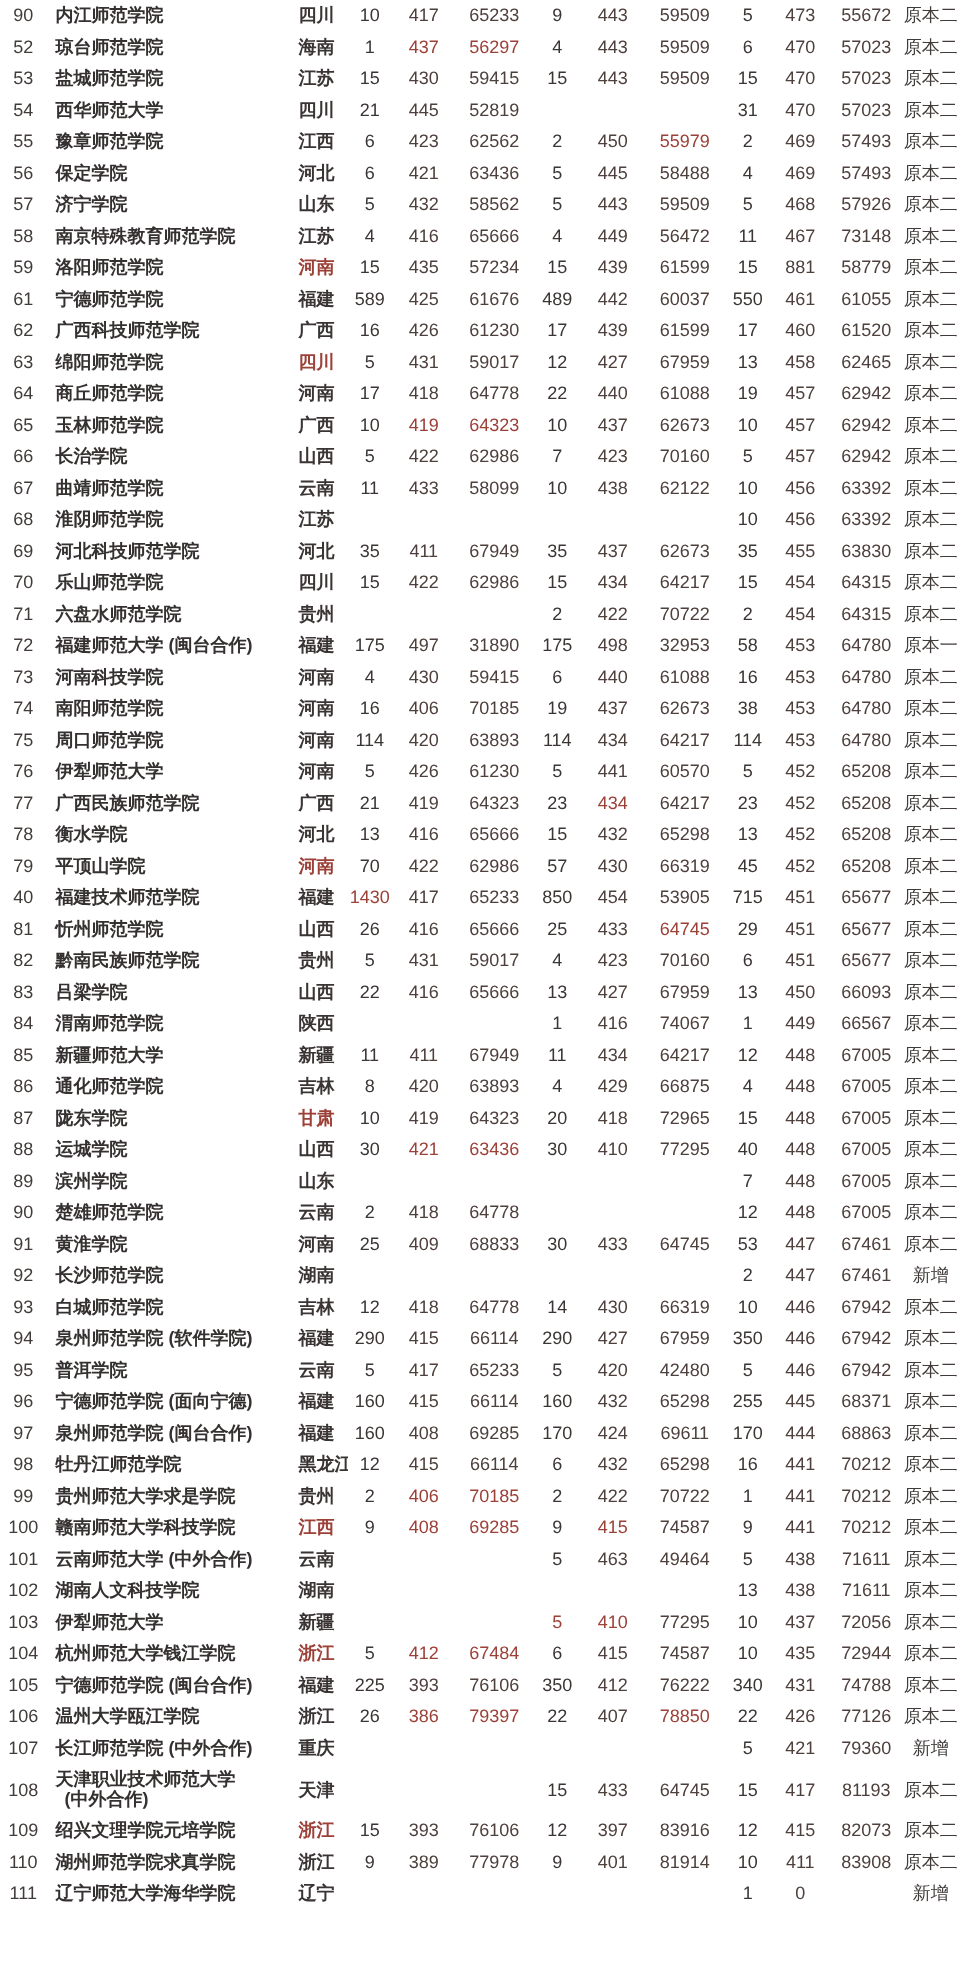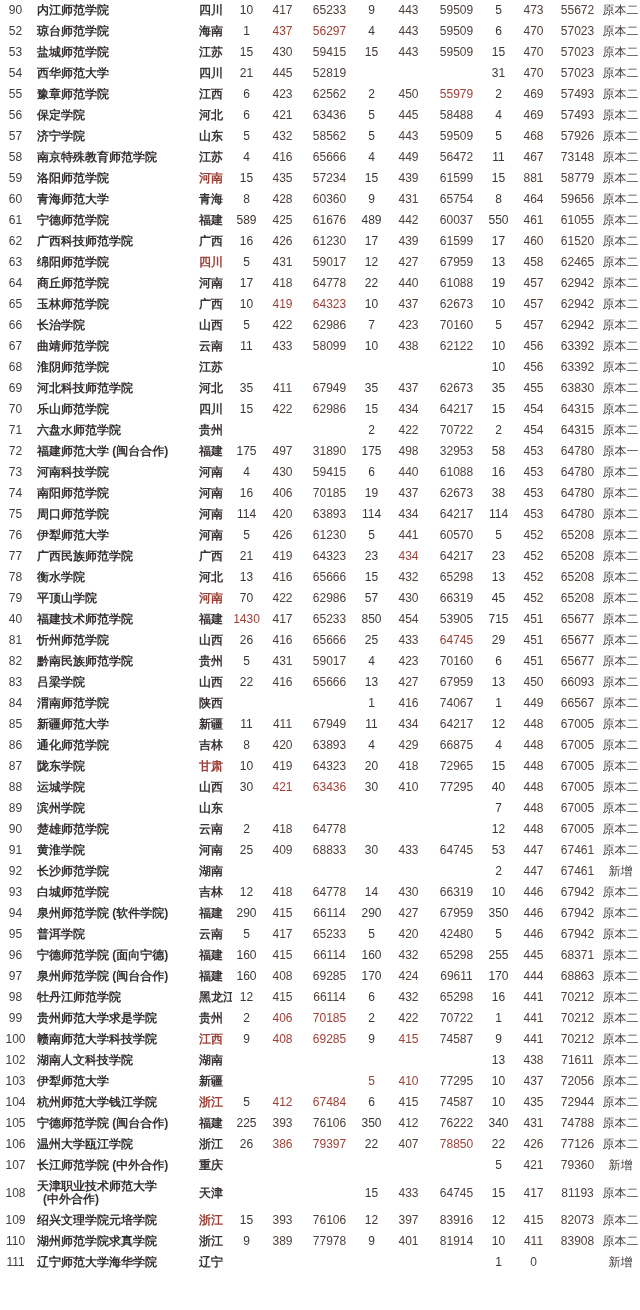--- a/index.html
+++ b/index.html
@@ -206,35 +206,20 @@
         <td class="col-rank1">57234</td>
         <td class="col-count2">15</td>
         <td class="col-score2">439</td>
         <td class="col-rank2">61599</td>
         <td class="col-count3">15</td>
         <td class="col-score3">881</td>
         <td class="col-rank3">58779</td>
         <td class="col-category">原本二</td>
       </tr>
       <tr>
-        <td class="col-num">60</td>
-        <td class="col-name">青海师范大学</td>
-        <td class="col-province">青海</td>
-        <td class="col-count1">8</td>
-        <td class="col-score1">428</td>
-        <td class="col-rank1">60360</td>
-        <td class="col-count2">9</td>
-        <td class="col-score2">431</td>
-        <td class="col-rank2">65754</td>
-        <td class="col-count3">8</td>
-        <td class="col-score3">464</td>
-        <td class="col-rank3">59656</td>
-        <td class="col-category">原本二</td>
-      </tr>
-      <tr>
         <td class="col-num">61</td>
         <td class="col-name">宁德师范学院</td>
         <td class="col-province">福建</td>
         <td class="col-count1">589</td>
         <td class="col-score1">425</td>
         <td class="col-rank1">61676</td>
         <td class="col-count2">489</td>
         <td class="col-score2">442</td>
         <td class="col-rank2">60037</td>
         <td class="col-count3">550</td>
@@ -821,20 +806,35 @@
         <td class="col-rank1 red">69285</td>
         <td class="col-count2">9</td>
         <td class="col-score2 red">415</td>
         <td class="col-rank2">74587</td>
         <td class="col-count3">9</td>
         <td class="col-score3">441</td>
         <td class="col-rank3">70212</td>
         <td class="col-category">原本二</td>
       </tr>
       <tr>
+        <td class="col-num">101</td>
+        <td class="col-name">云南师范大学 (中外合作)</td>
+        <td class="col-province">云南</td>
+        <td class="col-count1"></td>
+        <td class="col-score1"></td>
+        <td class="col-rank1"></td>
+        <td class="col-count2">5</td>
+        <td class="col-score2">463</td>
+        <td class="col-rank2">49464</td>
+        <td class="col-count3">5</td>
+        <td class="col-score3">438</td>
+        <td class="col-rank3">71611</td>
+        <td class="col-category">原本二</td>
+      </tr>
+      <tr>
         <td class="col-num">102</td>
         <td class="col-name">湖南人文科技学院</td>
         <td class="col-province">湖南</td>
         <td class="col-count1"></td>
         <td class="col-score1"></td>
         <td class="col-rank1"></td>
         <td class="col-count2"></td>
         <td class="col-score2"></td>
         <td class="col-rank2"></td>
         <td class="col-count3">13</td>

